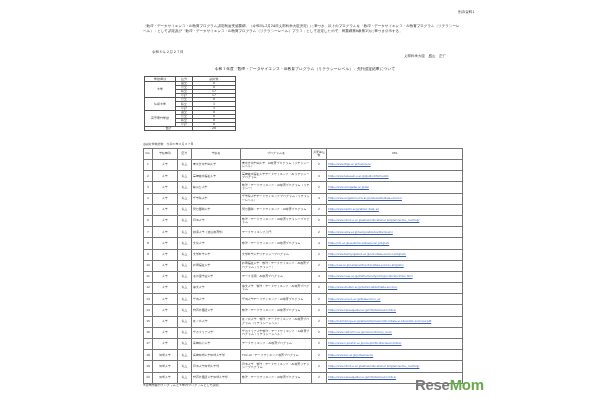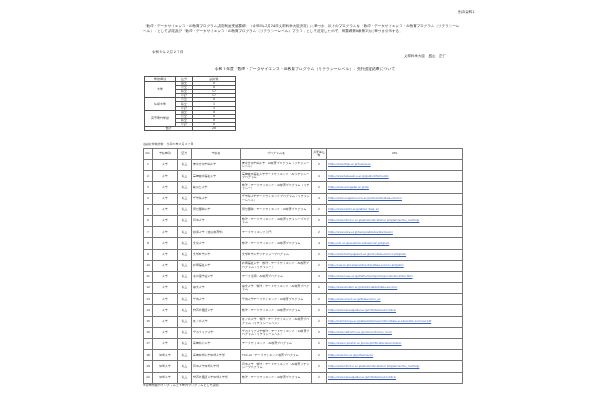--- a/index.html
+++ b/index.html
@@ -301,13 +301,14 @@
           <td>関西外国語大学短期大学部</td>
           <td>数理・データサイエンス・AI教育プログラム</td>
           <td class="c">2</td>
           <td class="url">https://www.kansaigaidai.ac.jp/info/disclosure/index/</td>
         </tr>
       </tbody>
   </table>
 
   <div class="note">※通年開催のプログラムと５年のプログラムとして認定。</div>
 
+  <div class="logo"><span>Rese</span><span class="dot">Mom</span></div>
 </div>
 
 </body></html>

